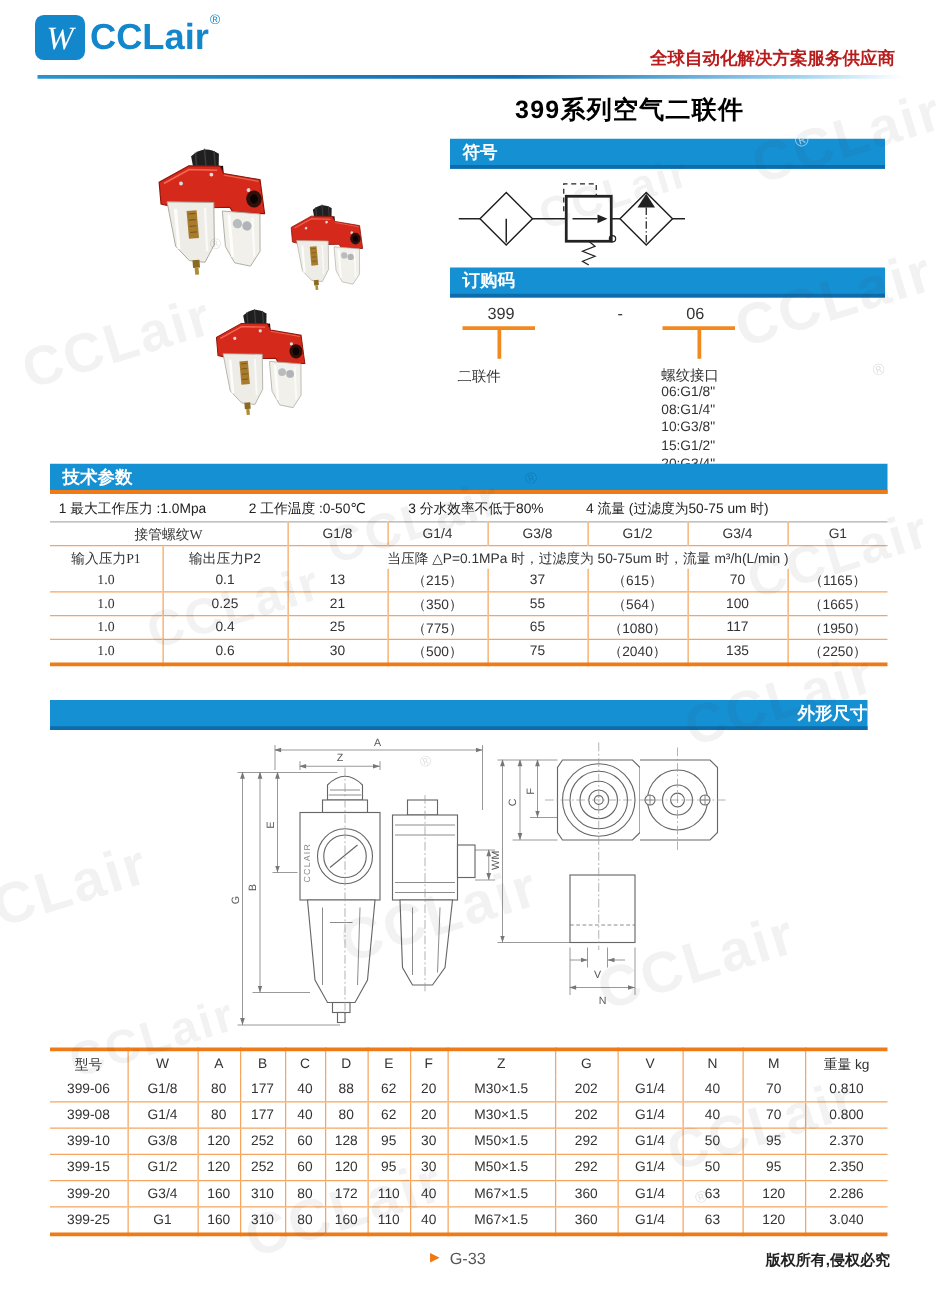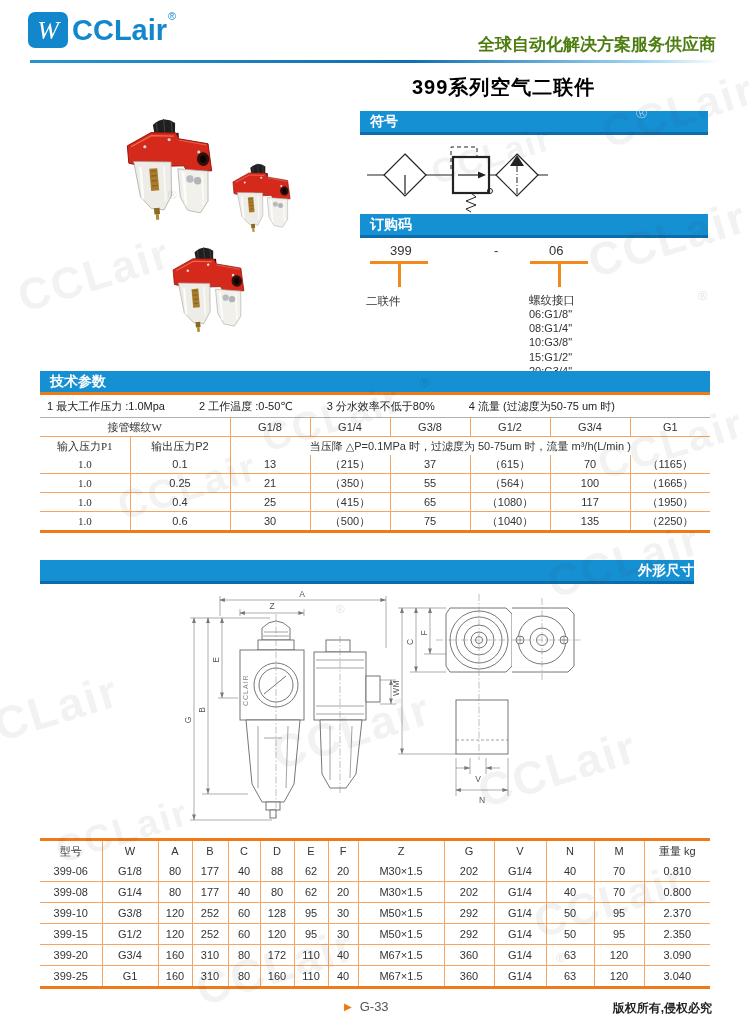--- a/index.html
+++ b/index.html
@@ -14,21 +14,21 @@
   .wm-reg-light{color:rgba(235,245,252,0.6);}
 
   
   .hdr{position:absolute;left:28px;top:6px;right:34px;height:54px;z-index:2;}
   .logo{position:absolute;left:0;top:6px;display:flex;align-items:flex-start;}
   .logo-box{width:40px;height:36px;background:#1287cc;border-radius:7px;display:flex;
             align-items:center;justify-content:center;}
   .logo-box svg{display:block;}
   .logo-word{color:#1287cc;font-weight:bold;font-size:29px;line-height:36px;margin-left:4px;}
   .logo-reg{color:#1287cc;font-size:11px;margin-left:1px;margin-top:-2px;}
-  .tagline{position:absolute;right:0;bottom:4px;color:#4d7c0f;font-size:17px;font-weight:bold;}
+  .tagline{position:absolute;right:0;bottom:4px;color:#b91c1c;font-size:14px;font-weight:bold;}
   .hdr-rule{position:absolute;left:30px;top:60px;width:692px;height:3px;z-index:2;
             background:linear-gradient(to right,#2a93cf,#0f6fb4 55%,#9fd4ef 88%,rgba(255,255,255,0));}
 
   .title{position:absolute;left:412px;top:74px;margin:0;font-size:20px;color:#000;
          font-weight:bold;letter-spacing:1px;z-index:2;}
 
   
   .bar{position:absolute;background:#1590d3;border-bottom:3px solid #0d6cab;color:#fff;
        font-weight:bold;font-size:14px;line-height:21px;padding-left:10px;box-sizing:border-box;z-index:2;}
   .bar-symbol{left:360px;top:111px;width:348px;height:24px;}
@@ -257,33 +257,33 @@
           <td>（350）</td>
           <td>55</td>
           <td>（564）</td>
           <td>100</td>
           <td>（1665）</td>
         </tr>
         <tr>
           <td>1.0</td>
           <td>0.4</td>
           <td>25</td>
-          <td>（415）</td>
+          <td>（775）</td>
           <td>65</td>
           <td>（1080）</td>
           <td>117</td>
           <td>（1950）</td>
         </tr>
         <tr>
           <td>1.0</td>
           <td>0.6</td>
           <td>30</td>
           <td>（500）</td>
           <td>75</td>
-          <td>（1040）</td>
+          <td>（2040）</td>
           <td>135</td>
           <td>（2250）</td>
         </tr>
       </tbody>
   </table>
 
   <div class="bar bar-dims">
     <span>外形尺寸</span>
   </div>
 
@@ -512,21 +512,21 @@
           <td>310</td>
           <td>80</td>
           <td>172</td>
           <td>110</td>
           <td>40</td>
           <td>M67×1.5</td>
           <td>360</td>
           <td>G1/4</td>
           <td>63</td>
           <td>120</td>
-          <td>3.090</td>
+          <td>2.286</td>
         </tr>
         <tr>
           <td>399-25</td>
           <td>G1</td>
           <td>160</td>
           <td>310</td>
           <td>80</td>
           <td>160</td>
           <td>110</td>
           <td>40</td>

